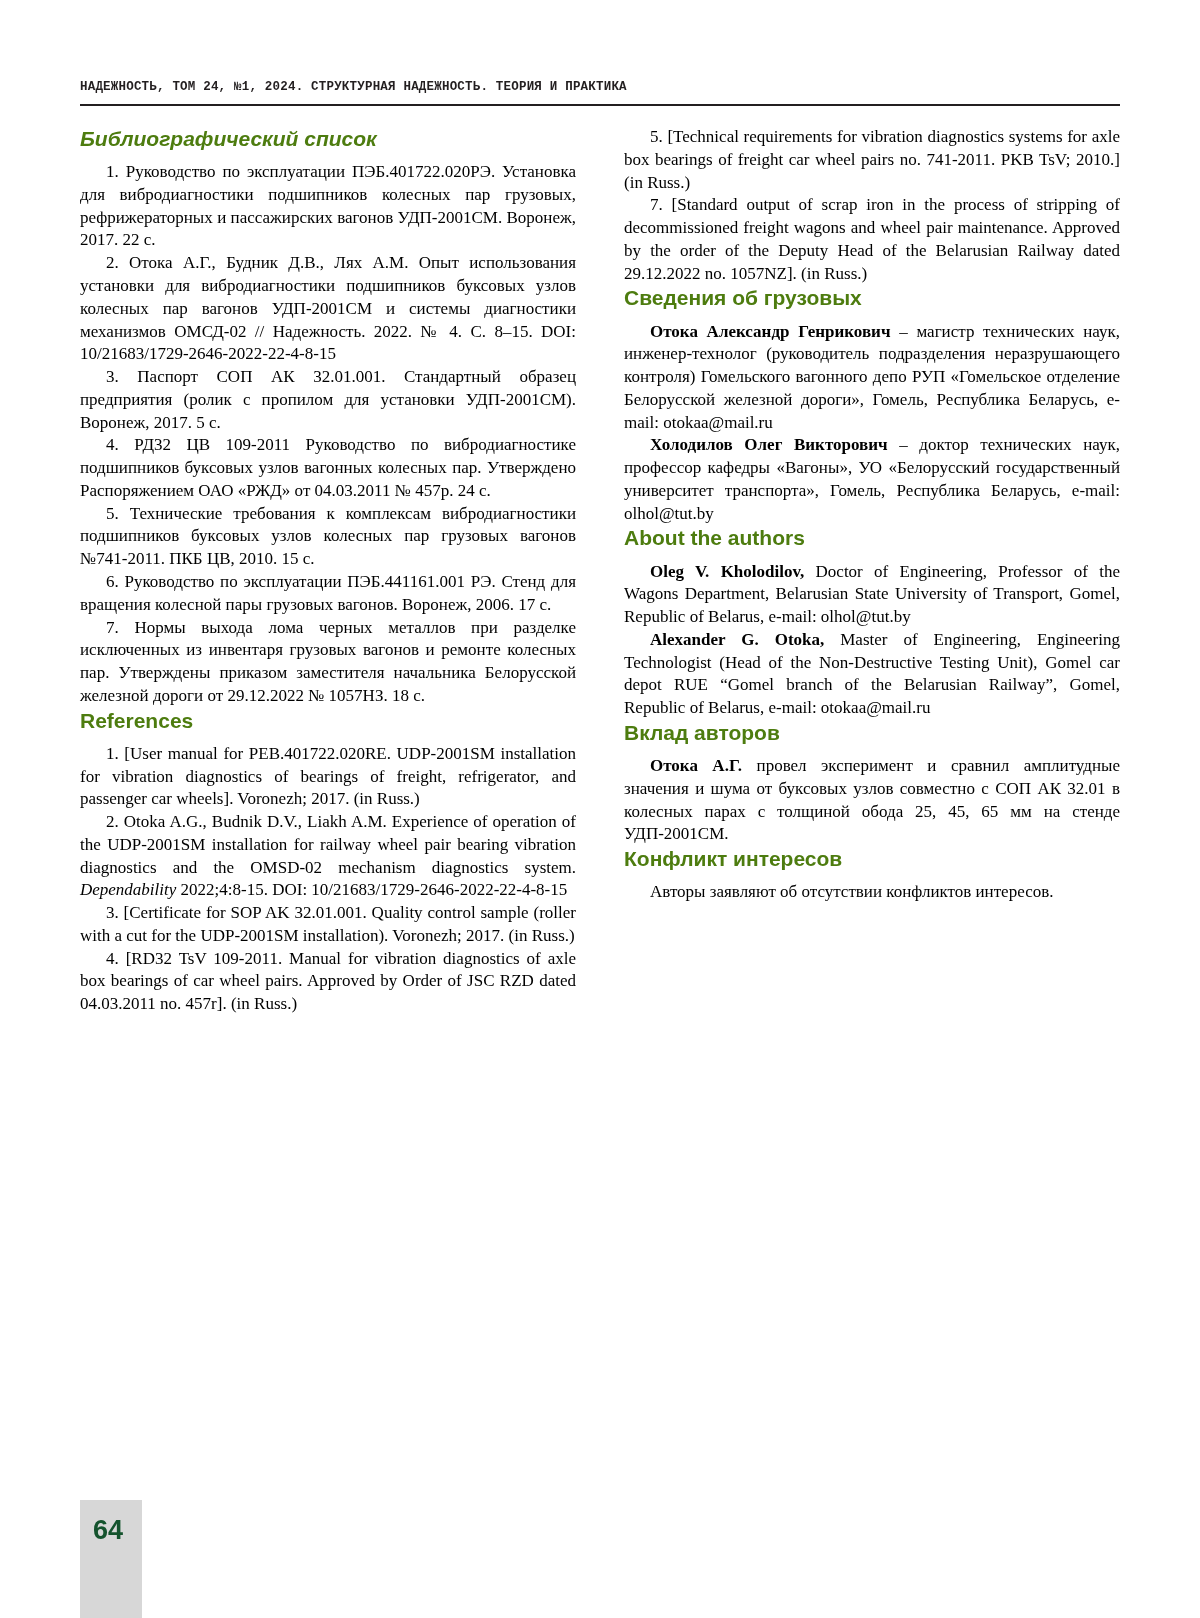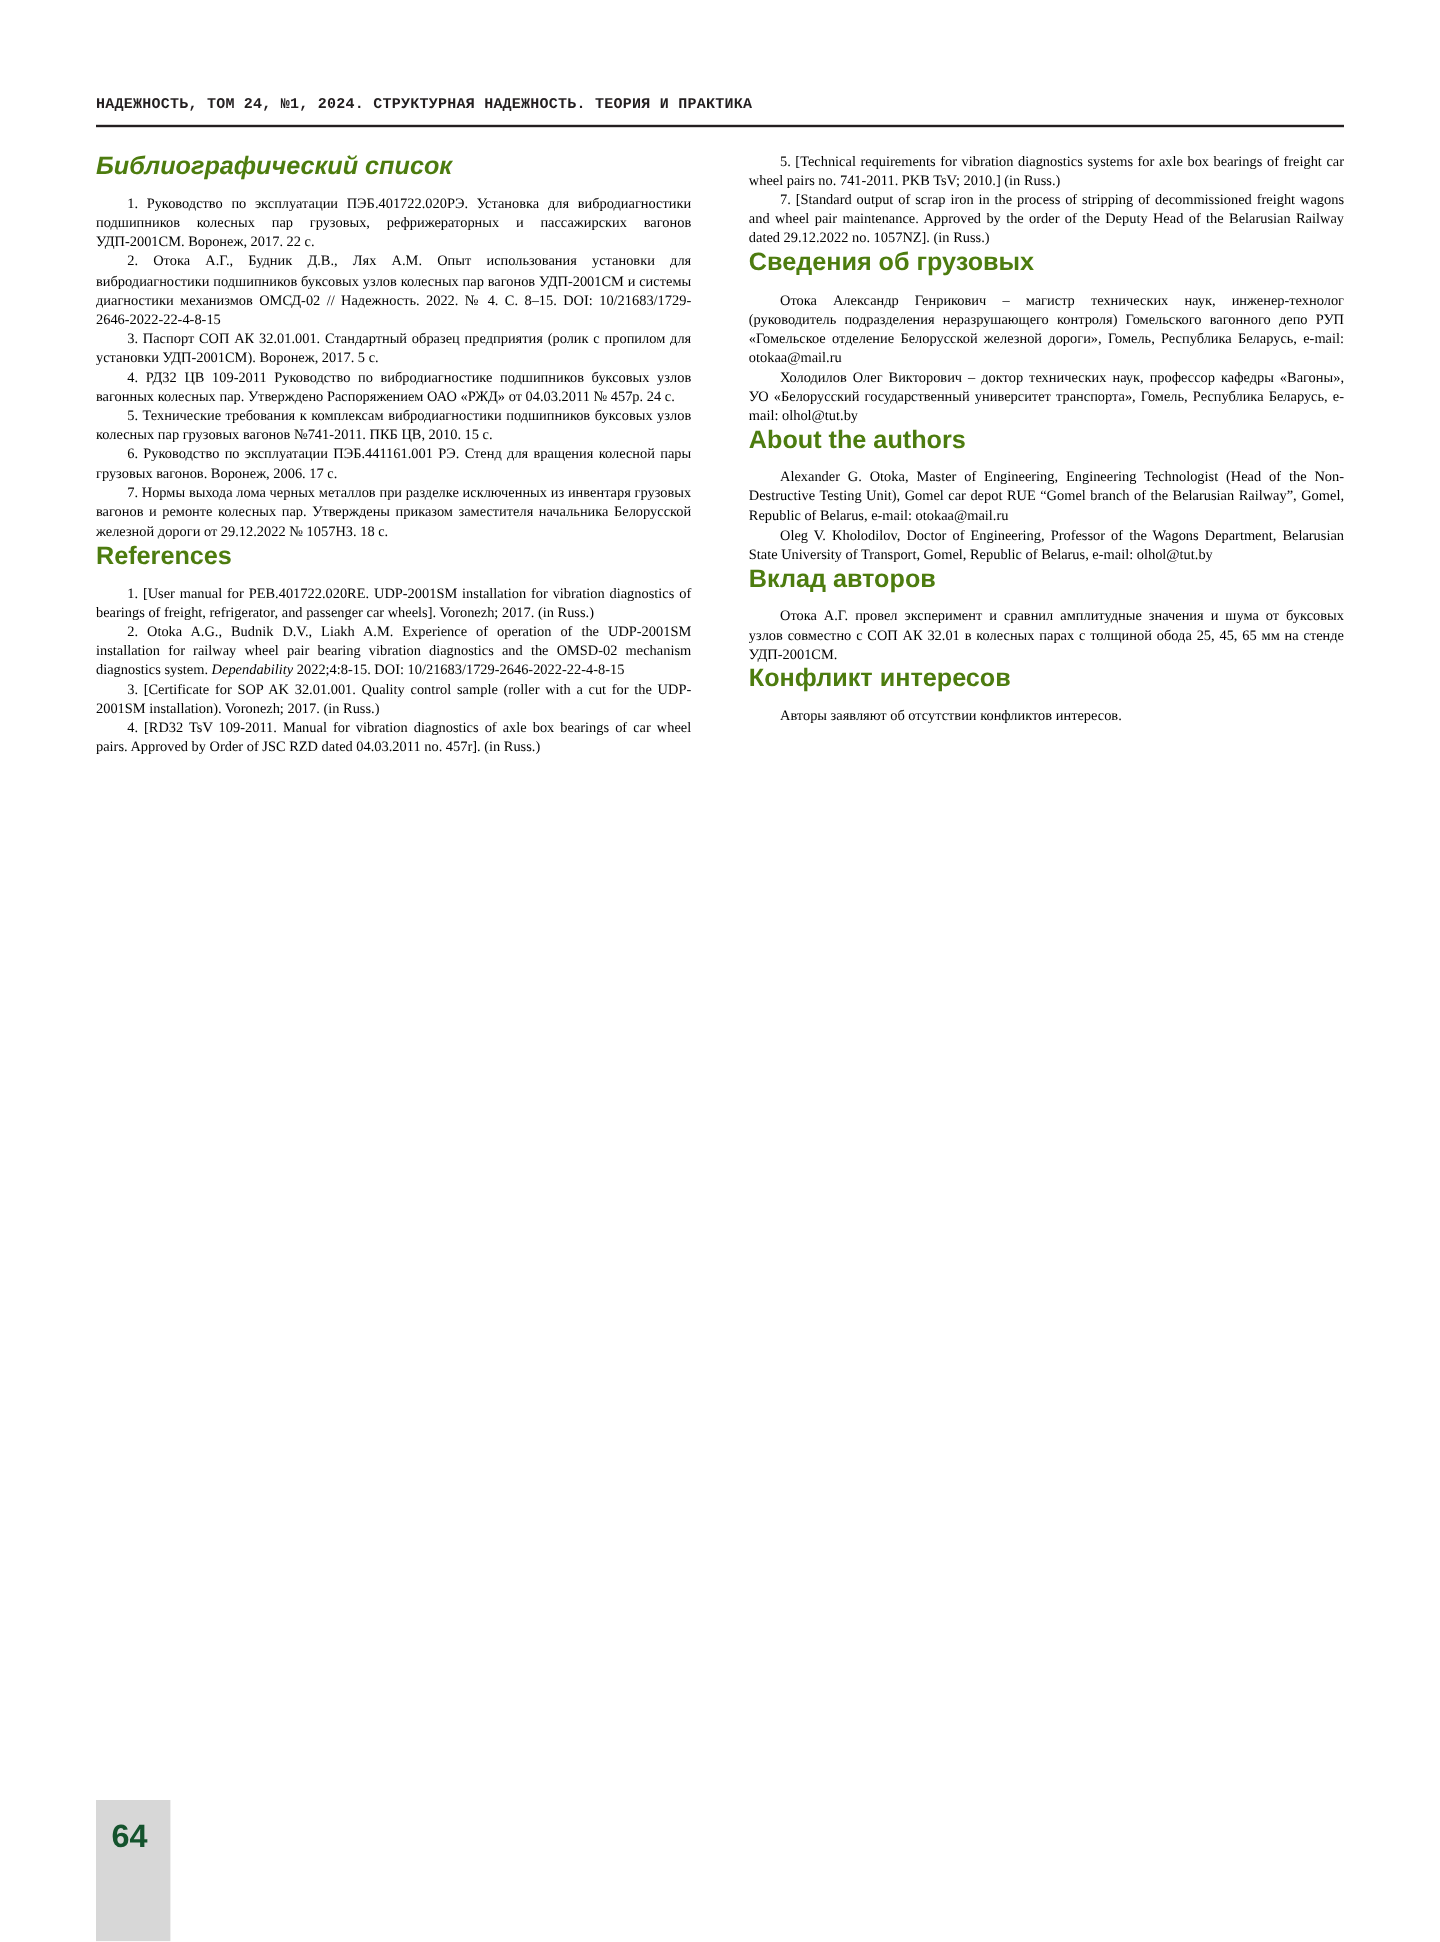--- a/index.html
+++ b/index.html
@@ -56,27 +56,27 @@
     line-height: 1.2;
   }
   h2.sec.ital {
     font-style: italic;
   }
   .spacer-top {
     margin-top: 18px;
   }
   p.para {
     margin: 0;
-    font-size: 12px;
+    font-size: 17px;
     line-height: 1.34;
     text-align: justify;
     text-indent: 26px;
     hyphens: manual;
   }
-  .bold { font-weight: normal; }
+  .bold { font-weight: bold; }
   .ital { font-style: italic; }
   .page-num-box {
     position: absolute;
     left: 80px;
     bottom: 0;
     width: 62px;
     height: 118px;
     background: #d7d7d7;
   }
   .page-num {
@@ -127,22 +127,22 @@
       <p class="para">5. [Technical requirements for vibration diagnostics systems for axle box bearings of freight car wheel pairs no. 741-2011. PKB TsV; 2010.] (in Russ.)</p>
       <p class="para">7. [Standard output of scrap iron in the process of stripping of decommissioned freight wagons and wheel pair maintenance. Approved by the order of the Deputy Head of the Belarusian Railway dated 29.12.2022 no. 1057NZ]. (in Russ.)</p>
 
       <h2 class="sec spacer-top">Сведения об грузовых</h2>
 
       <p class="para"><span class="bold">Отока Александр Генрикович</span><span> – магистр технических наук, инженер-технолог (руководитель подразделения неразрушающего контроля) Гомельского вагонного депо РУП «Гомельское отделение Белорусской железной дороги», Гомель, Республика Беларусь, e-mail: otokaa@mail.ru</span></p>
       <p class="para"><span class="bold">Холодилов Олег Викторович</span><span> – доктор технических наук, профессор кафедры «Вагоны», УО «Белорусский государственный университет транспорта», Гомель, Республика Беларусь, e-mail: olhol@tut.by</span></p>
 
       <h2 class="sec spacer-top">About the authors</h2>
 
+      <p class="para"><span class="bold">Oleg V. Kholodilov,</span><span> Doctor of Engineering, Professor of the Wagons Department, Belarusian State University of Transport, Gomel, Republic of Belarus, e-mail: olhol@tut.by</span></p>
       <p class="para"><span class="bold">Alexander G. Otoka,</span><span> Master of Engineering, Engineering Technologist (Head of the Non-Destructive Testing Unit), Gomel car depot RUE “Gomel branch of the Belarusian Railway”, Gomel, Republic of Belarus, e-mail: otokaa@mail.ru</span></p>
-      <p class="para"><span class="bold">Oleg V. Kholodilov,</span><span> Doctor of Engineering, Professor of the Wagons Department, Belarusian State University of Transport, Gomel, Republic of Belarus, e-mail: olhol@tut.by</span></p>
 
       <h2 class="sec spacer-top">Вклад авторов</h2>
 
       <p class="para"><span class="bold">Отока А.Г.</span><span> провел эксперимент и сравнил амплитудные значения и шума от буксовых узлов совместно с СОП АК 32.01 в колесных парах с толщиной обода 25, 45, 65 мм на стенде УДП-2001СМ.</span></p>
 
       <h2 class="sec spacer-top">Конфликт интересов</h2>
 
       <p class="para">Авторы заявляют об отсутствии конфликтов интересов.</p>
 
     </div>

